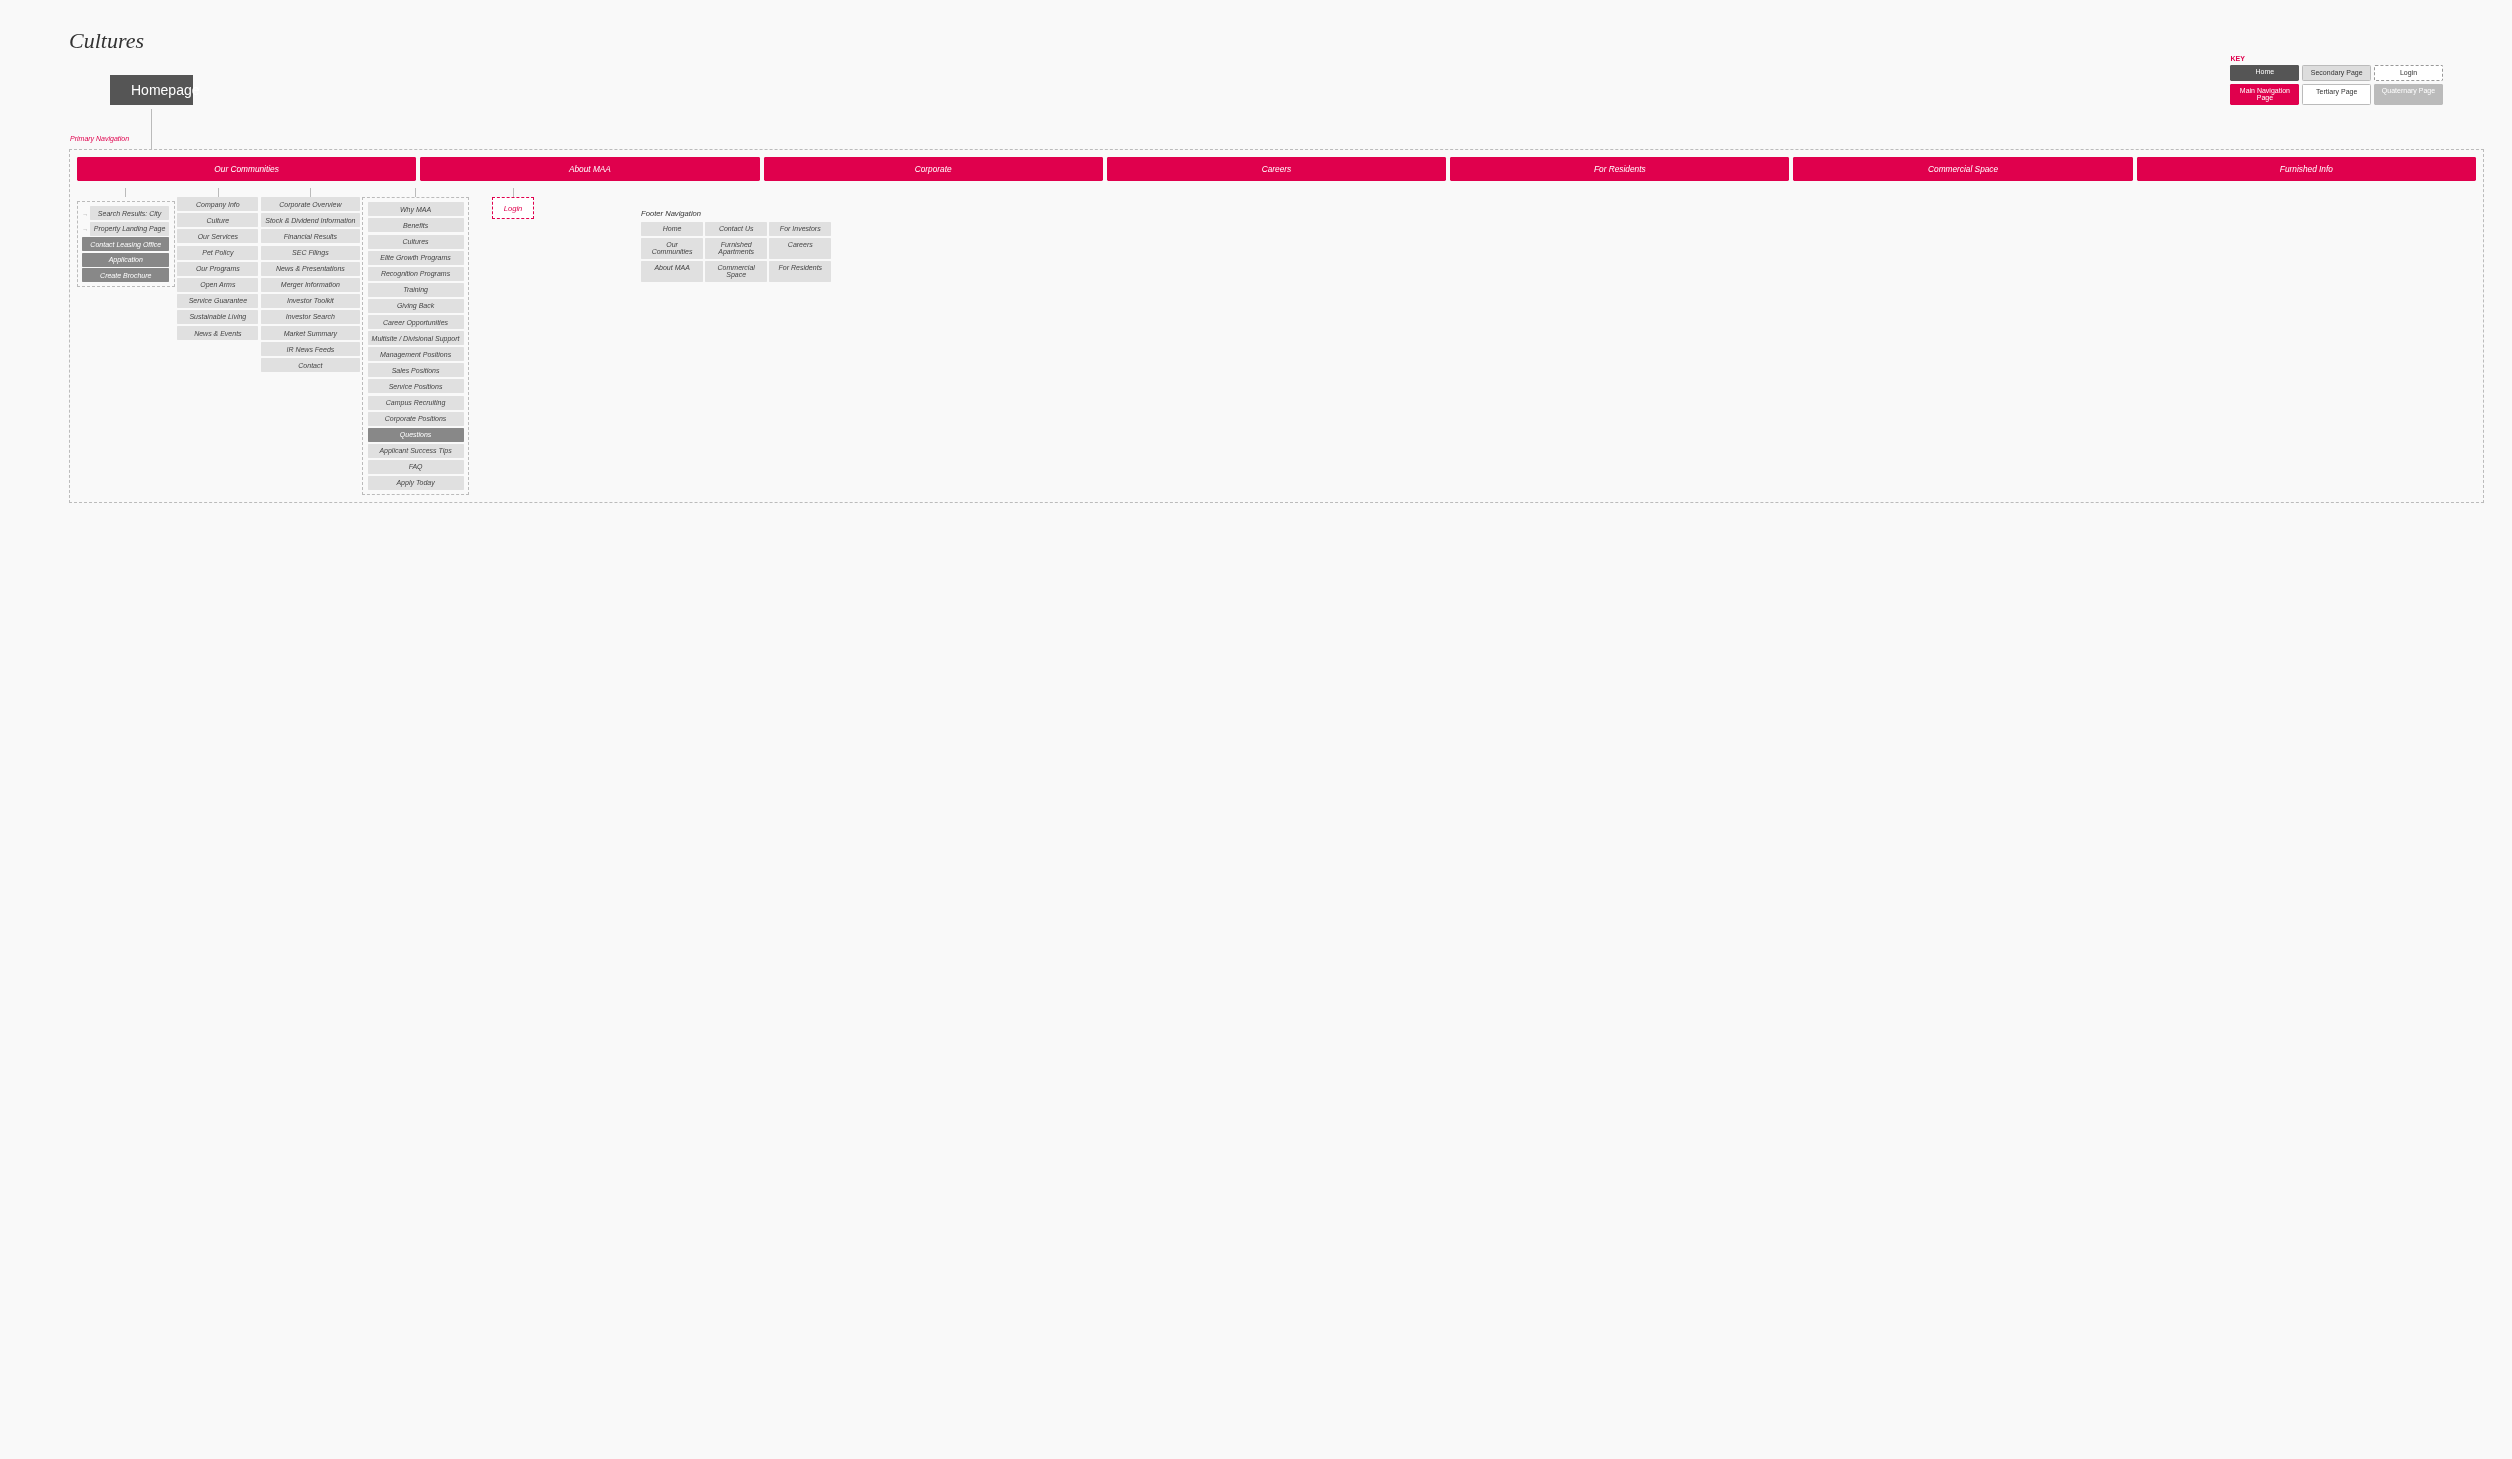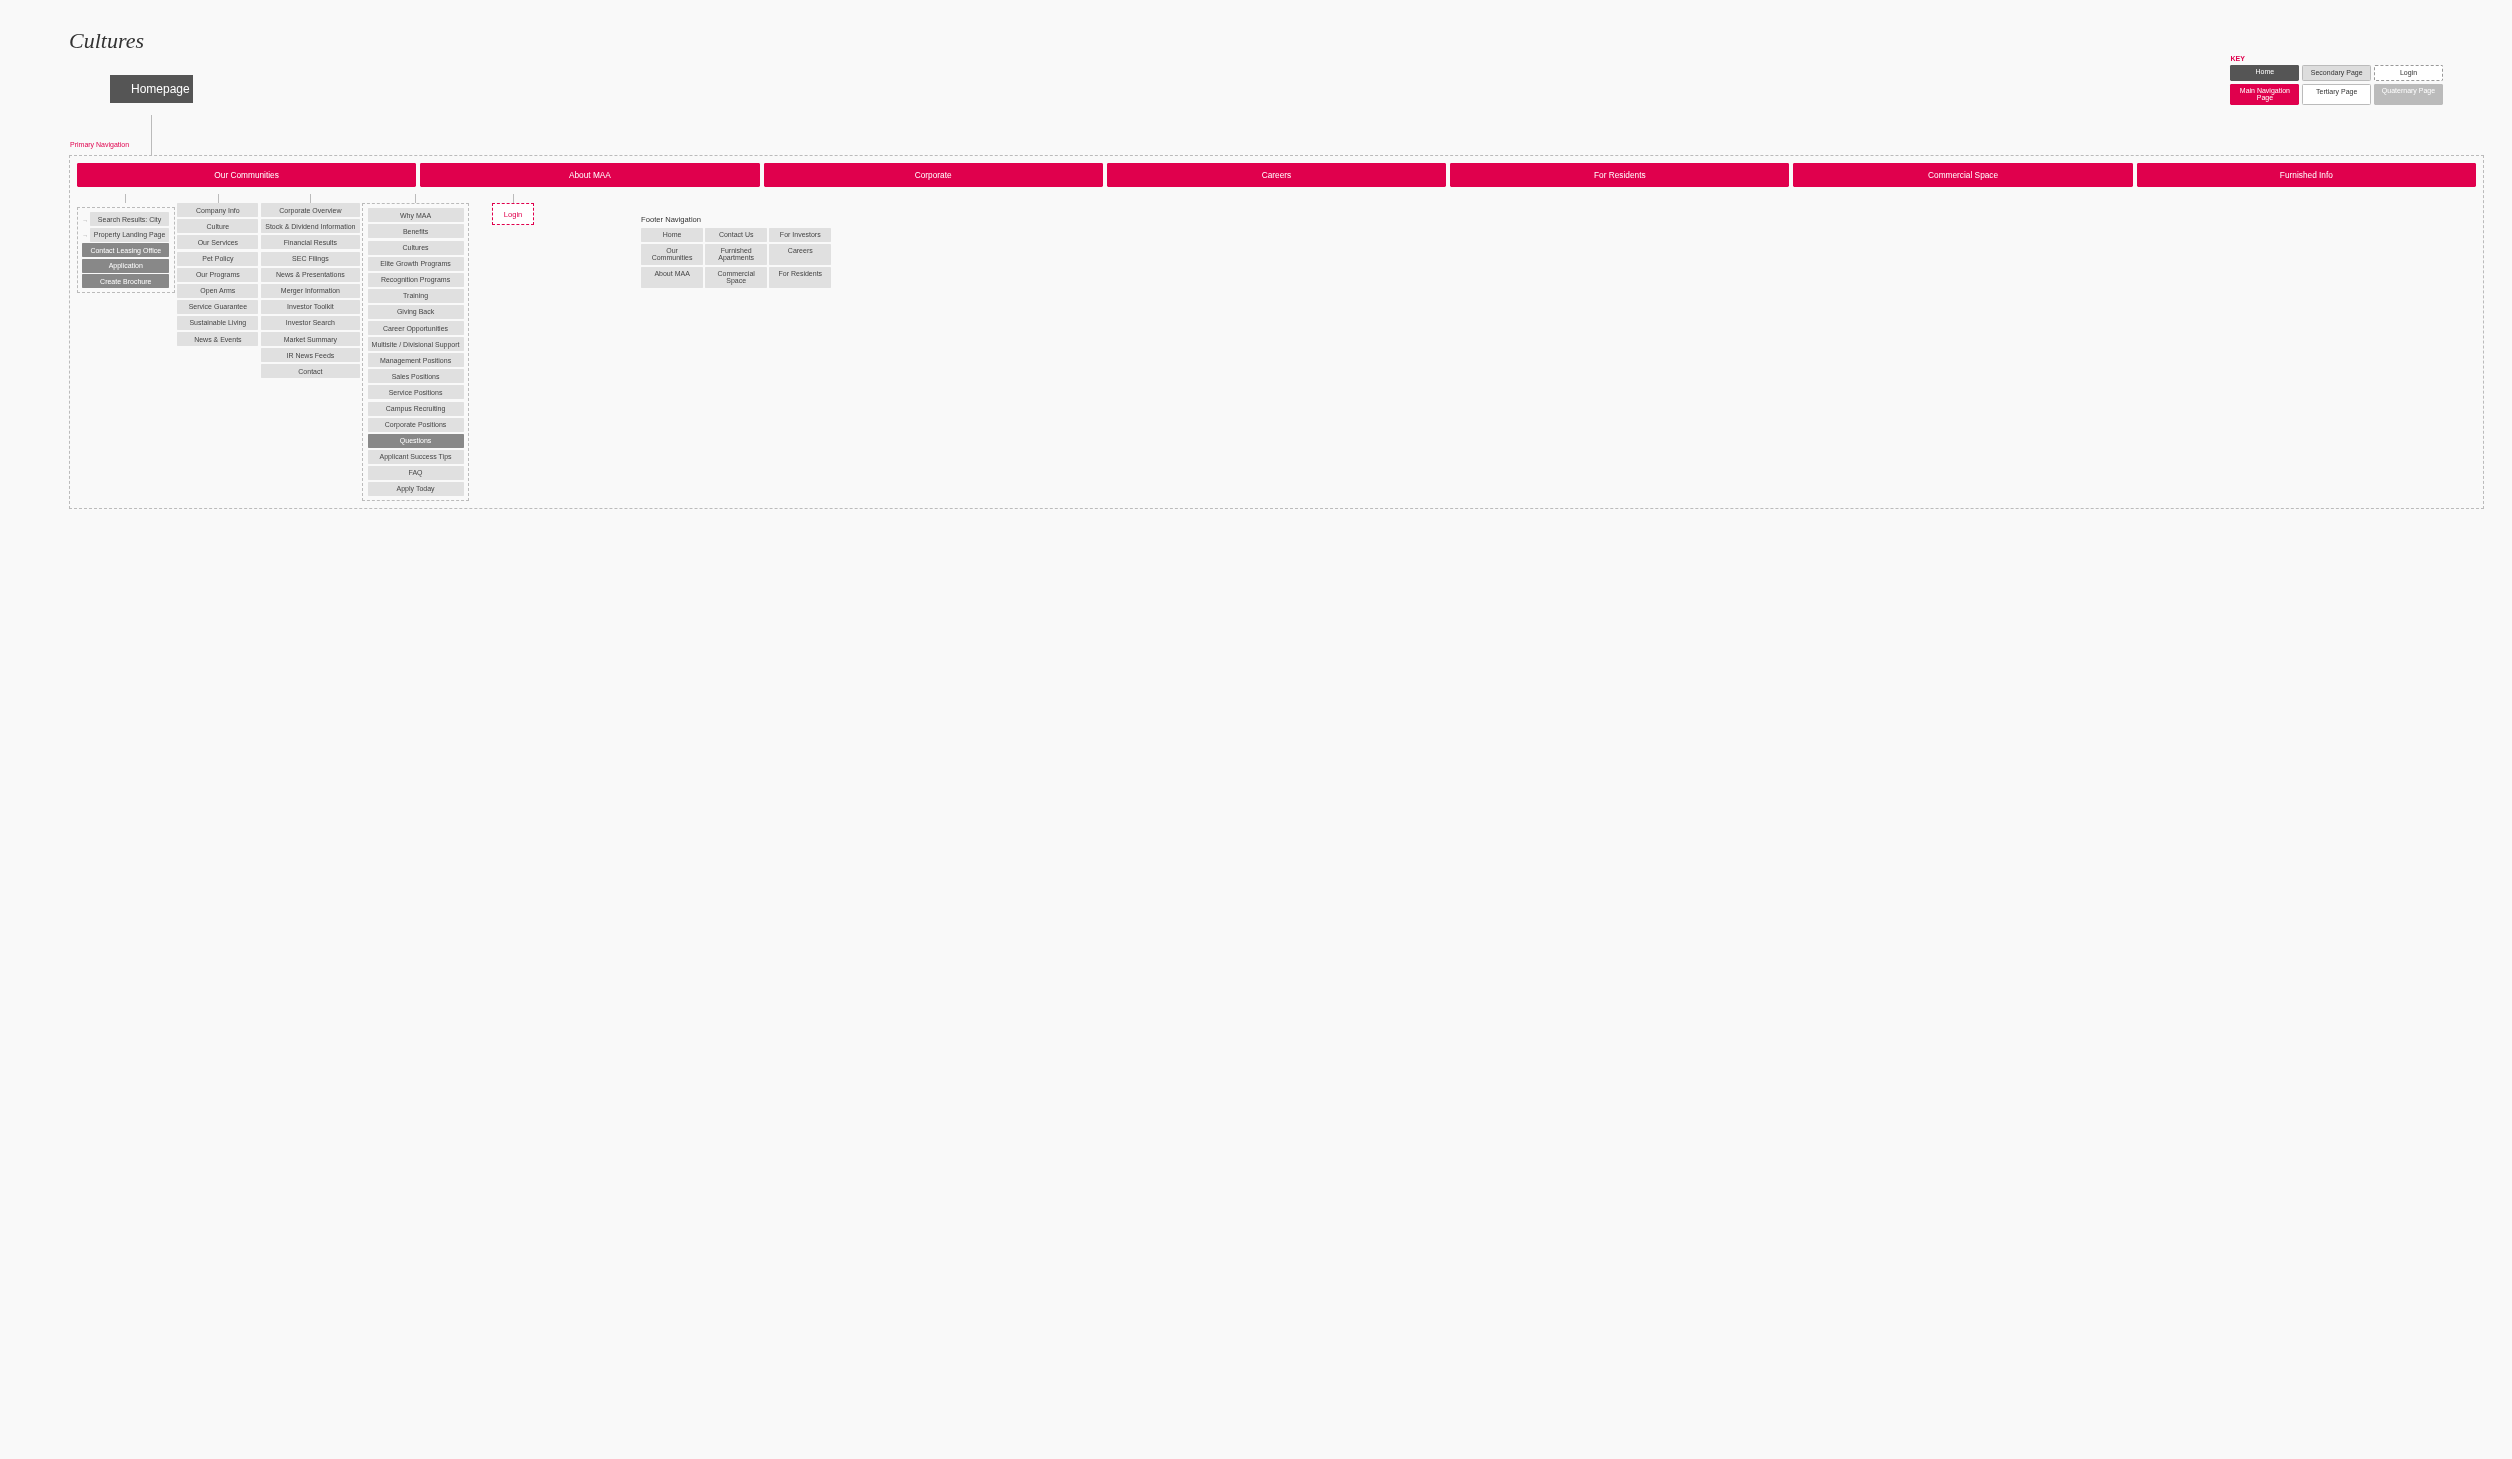--- a/index.html
+++ b/index.html
@@ -50,22 +50,22 @@
     .key-tertiary { background: #fff; color: #333; border: 0.7px solid #bbb; }
     .key-quaternary { background: #bbb; color: #fff; }
 
     
     .homepage-box {
       background: #555;
       color: #fff;
       padding: 7px 21px;
       text-align: center;
       width: 83px;
-      font-size: 12px;
-      margin-bottom: 12px;
+      font-size: 14px;
+      margin-bottom: 4px;
     }
     .nav-item {
       background: #e0004d;
       color: #fff;
       padding: 7px 11px;
       text-align: center;
       font-size: 8.3px;
       flex: 1;
       border-radius: 1.4px;
     }
@@ -106,21 +106,21 @@
     </div>
   </div>
 
   <div style="margin-left:41px; position:relative;">
 
     <div style="margin-left:41px; display:flex; flex-direction:column; align-items:center; width:83px;">
       <div class="homepage-box">Homepage</div>
       <div style="width:0.7px; height:41px; background:#bbb;"></div>
     </div>
 
-    <div style="position:relative; border:0.7px dashed #bbb; padding:7px 7px 7px 7px; margin-top:-1.4px;">
+    <div style="position:relative; border:0.7px dashed #bbb; padding:7px 7px 7px 7px; margin-top:-1.4px;font-style:italic;">
       <div style="position:absolute; top:-15px; left:0; color:#e0004d; font-size:7px;">Primary Navigation</div>
 
       <div style="display:flex; gap:4.1px; margin-bottom:7px;">
         <div class="nav-item">Our Communities</div>
         <div class="nav-item">About MAA</div>
         <div class="nav-item">Corporate</div>
         <div class="nav-item">Careers</div>
         <div class="nav-item">For Residents</div>
         <div class="nav-item">Commercial Space</div>
         <div class="nav-item">Furnished Info</div>

